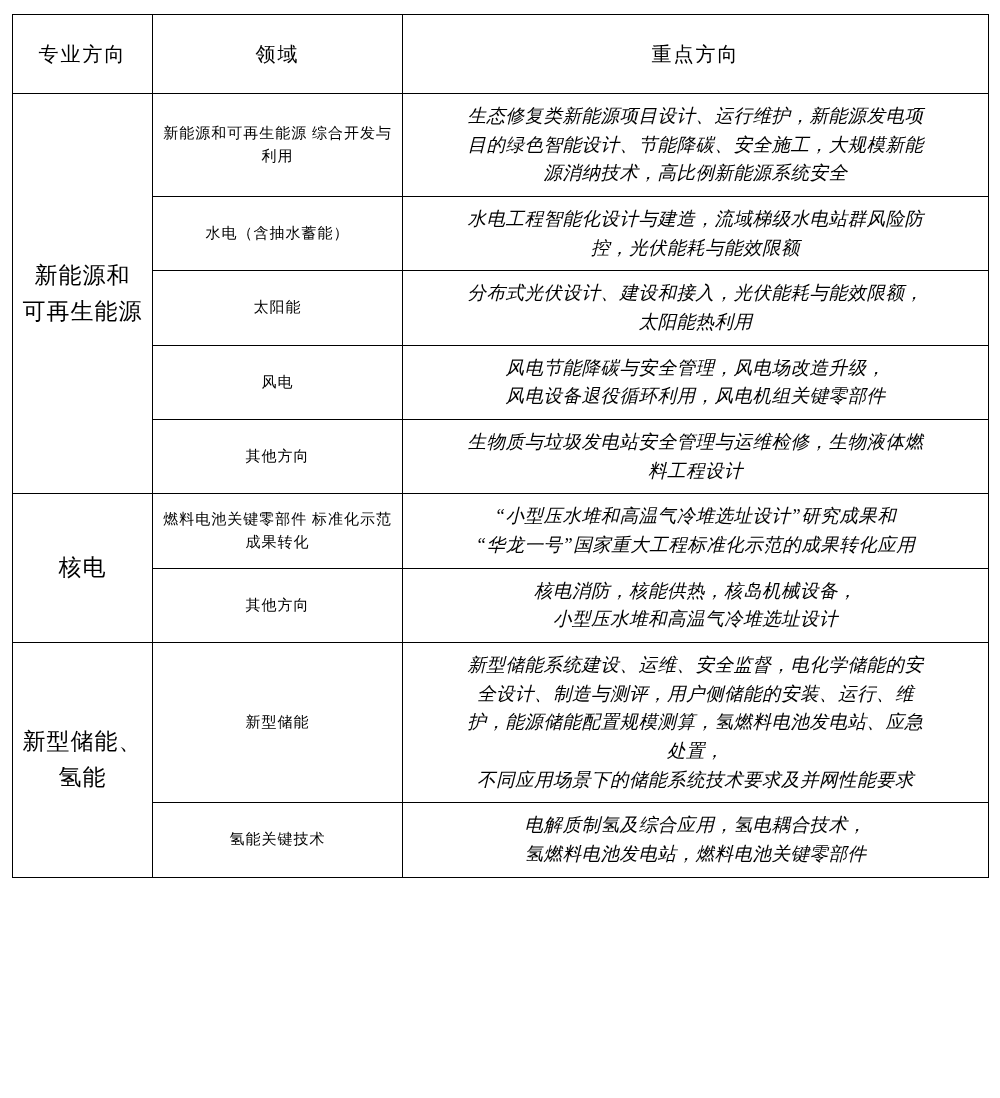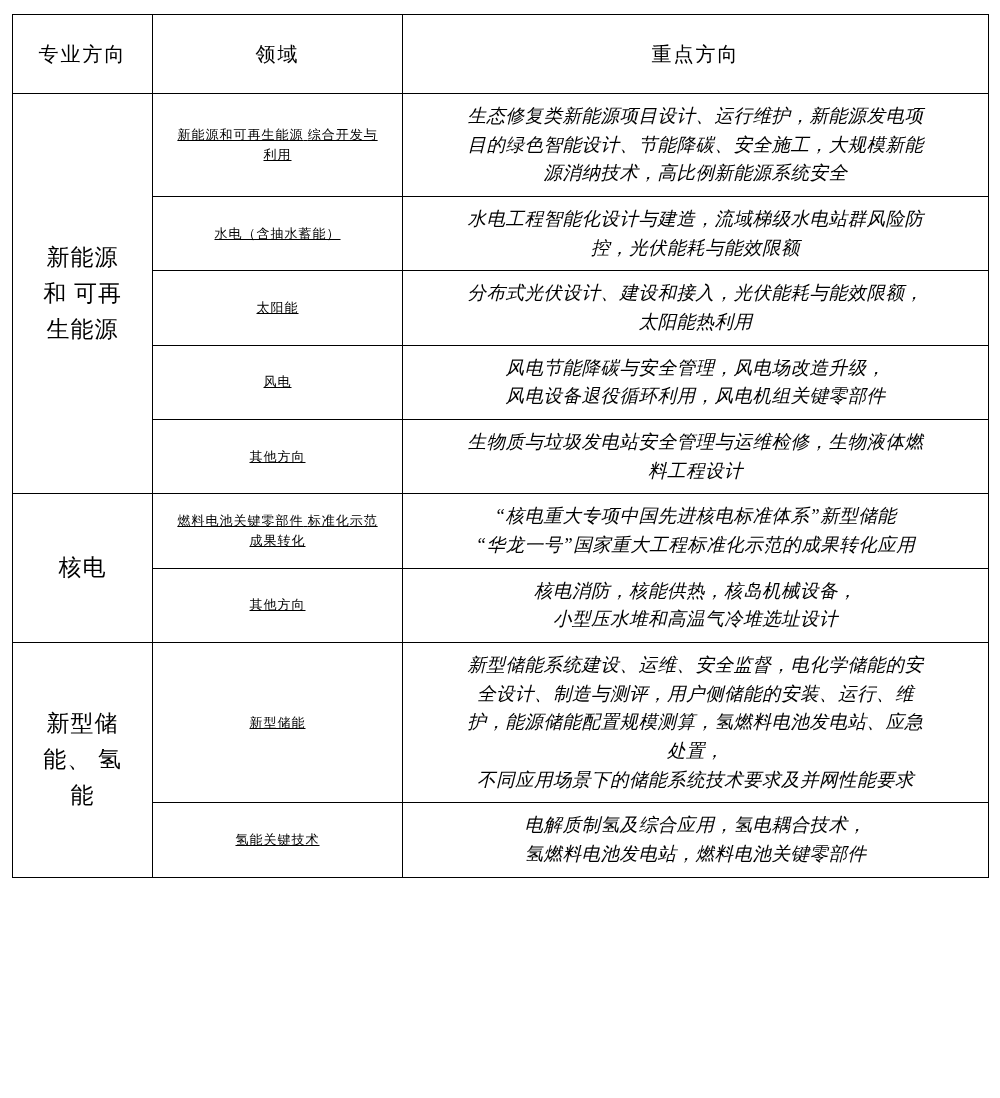--- a/index.html
+++ b/index.html
@@ -21,42 +21,41 @@
   }
   table.matrix {
     border-collapse: collapse;
     width: 976px;
     table-layout: fixed;
   }
   table.matrix td, table.matrix th {
     border: 1px solid #000000;
     vertical-align: middle;
     text-align: center;
-    padding: 8px 22px;
+    padding: 8px 8px;
     font-weight: normal;
     line-height: 1.55;
   }
   .col-a { width: 140px; }
   .col-b { width: 250px; }
   .col-c { width: 586px; }
 
   thead th {
     font-size: 20px;
     font-weight: bold;
     letter-spacing: 2px;
     height: 62px;
   }
   td.cat {
     font-size: 23px;
     letter-spacing: 1px;
   }
   td.field {
-    font-size: 13px;
+    font-size: 15px;
     letter-spacing: 1px;
-    text-decoration: underline;
   }
   td.focus {
     font-size: 18.5px;
     text-align: center;
     letter-spacing: 0.5px;
     font-style: italic;
   }
   td.focus .ln {
     display: block;
     white-space: nowrap;
@@ -135,21 +134,21 @@
 
       <tr>
         <td class="cat" rowspan="2">
           <span class="ln">核电</span>
         </td>
         <td class="field">
           <span class="ln">燃料电池关键零部件</span>
           <span class="ln">标准化示范成果转化</span>
         </td>
         <td class="focus">
-          <span class="ln">“核电重大专项中国先进核电标准体系”新型储能</span>
+          <span class="ln">“小型压水堆和高温气冷堆选址设计”研究成果和</span>
           <span class="ln">“华龙一号”国家重大工程标准化示范的成果转化应用</span>
         </td>
       </tr>
       <tr>
         <td class="field">
           <span class="ln">其他方向</span>
         </td>
         <td class="focus">
           <span class="ln">核电消防，核能供热，核岛机械设备，</span>
           <span class="ln">小型压水堆和高温气冷堆选址设计</span>

